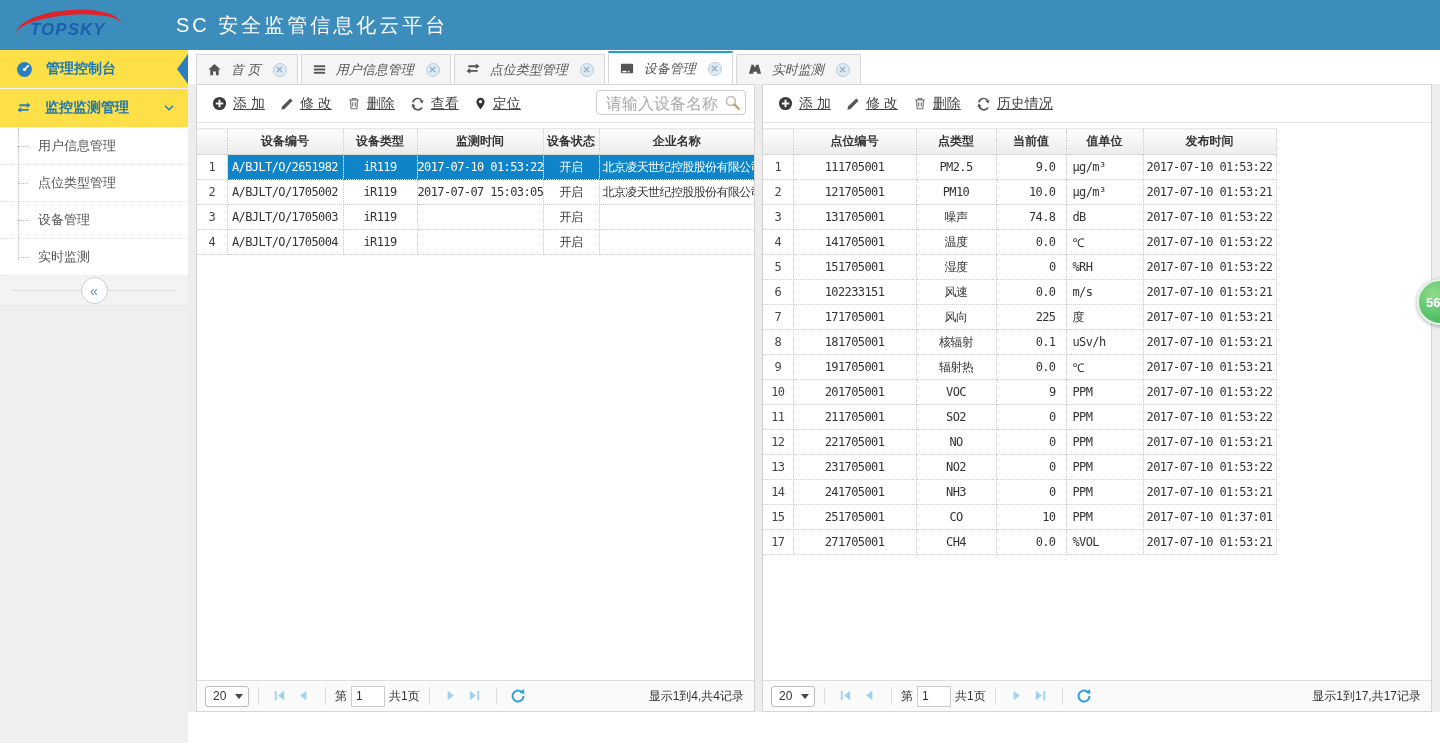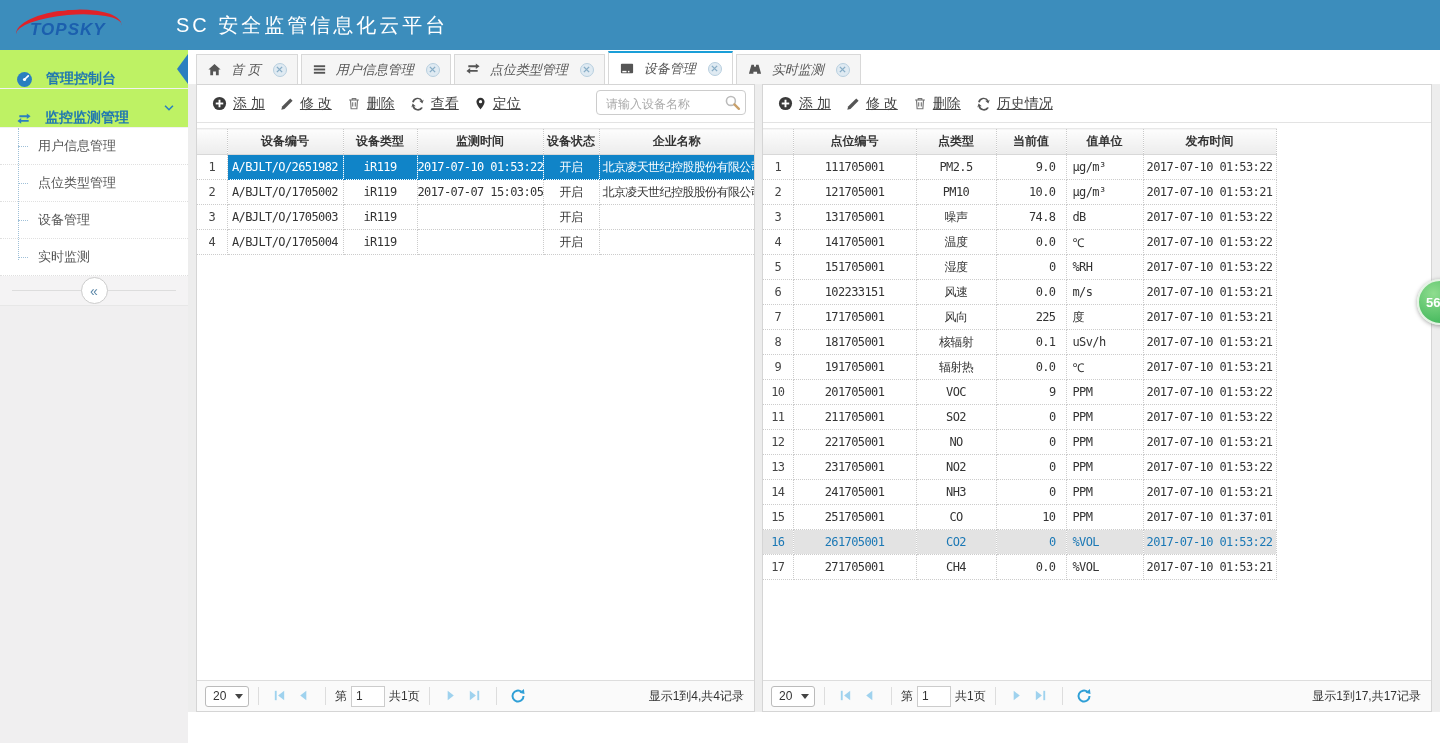--- a/index.html
+++ b/index.html
@@ -11,21 +11,21 @@
   .logo-arc{position:absolute;left:2px;top:7px;width:106px;height:34px;border-top:5px solid #e02228;border-radius:50%;transform:rotate(-5deg);}
   .logo-text{position:absolute;left:16px;top:17px;font-style:italic;font-weight:bold;font-size:17px;color:#1b5fae;letter-spacing:1px;}
   .app-title{position:absolute;left:176px;top:12px;font-size:20px;color:#fff;letter-spacing:3px;}
   .user-box{position:absolute;top:0;right:18px;width:150px;height:46px;background:#4d9dc8;display:flex;align-items:center;cursor:pointer;}
   .avatar{width:36px;height:36px;border-radius:50%;margin-left:8px;flex:none;}
   .welcome{color:#fff;font-size:12px;margin-left:10px;line-height:16px;}
   .user-caret{width:0;height:0;border-left:6px solid transparent;border-right:6px solid transparent;border-top:7px solid #fff;margin-left:12px;}
   
   .sidebar{position:absolute;left:0;top:50px;width:188px;bottom:0;background:#f0eff0;}
   .side-top{background:#fff;}
-  .side-item{height:38px;display:flex;align-items:flex-end;position:relative;border-bottom:1px solid #f1f1f1;cursor:pointer;background:#bef264;}
+  .side-item{height:38px;display:flex;align-items:center;position:relative;border-bottom:1px solid #f1f1f1;cursor:pointer;background:#fde047;}
   .side-item .ic{margin-left:16px;display:flex;}
   .side-item .slbl{margin-left:13px;font-size:14px;font-weight:bold;color:#2179b0;}
   .side-tri{position:absolute;right:0;top:4px;width:0;height:0;border-right:11px solid #2a7fc0;border-top:15px solid transparent;border-bottom:15px solid transparent;}
   .side-chev{position:absolute;right:12px;top:12px;}
   .side-sub{position:relative;background:#fff;}
   .side-sub:before{content:'';position:absolute;left:18px;top:0;bottom:16px;border-left:1px dotted #9fc0d8;}
   .sub-item{height:36px;display:flex;align-items:center;border-bottom:1px dotted #e0e0e0;color:#555;font-size:13px;cursor:pointer;}
   .sub-item:before{content:'';width:10px;border-top:1px dotted #9fc0d8;margin-left:18px;margin-right:10px;}
   .collapse-bar{height:29px;background:#f4f3f4;display:flex;align-items:center;justify-content:center;position:relative;border-bottom:1px solid #e7e7e7;cursor:pointer;}
   .collapse-line{position:absolute;left:12px;right:12px;top:14px;height:1px;background:#ddd;}
@@ -39,21 +39,21 @@
   .tab-close{width:14px;height:14px;border-radius:50%;background:#dfeaf2;border:1px solid #b8cfdf;display:flex;align-items:center;justify-content:center;margin-left:12px;box-sizing:border-box;}
   
   .panels{position:absolute;top:34px;left:0;right:0;height:628px;background:#ededed;display:flex;padding:0 8px;box-sizing:border-box;}
   .panel{background:#fff;border:1px solid #d5d5d5;position:relative;box-sizing:border-box;height:628px;}
   .panel.lp{width:559px;margin-right:7px;flex:none;}
   .panel.rp{flex:1;}
   .toolbar{height:37px;border-bottom:1px solid #e3e3e3;display:flex;align-items:center;position:relative;}
   .tool-btn{display:flex;align-items:center;margin-left:15px;background:none;border:none;font-size:14px;color:#444;cursor:pointer;padding:0;font-family:inherit;text-decoration:underline;}
   .tool-btn .ic{margin-right:6px;display:flex;}
   .search-box{position:absolute;right:8px;top:5px;width:150px;height:25px;border:1px solid #ccc;border-radius:4px;background:#fff;box-sizing:border-box;}
-  .search-box input{border:none;outline:none;width:118px;height:21px;margin:1px 0 0 7px;font-size:12px;color:#555;background:transparent;font-family:inherit;}
+  .search-box input{border:none;outline:none;width:118px;height:21px;margin:1px 0 0 7px;font-size:16px;color:#555;background:transparent;font-family:inherit;}
   .search-box input::placeholder{color:#aaa;}
   .search-ic{position:absolute;right:4px;top:3px;}
   
   table{border-collapse:collapse;table-layout:fixed;margin-top:5px;}
   .ltable{width:557px;}
   .rtable{width:513px;}
   th{height:25px;font-size:12px;color:#333;font-weight:bold;background:linear-gradient(#fdfdfd,#ececec);border-top:1px solid #e8e8e8;border-bottom:1px solid #d8d8d8;border-right:1px dotted #c9c9c9;padding:0;white-space:nowrap;overflow:hidden;}
   td{height:24px;font-size:12px;color:#333;border-bottom:1px dotted #ccc;border-right:1px dotted #ccc;font-family:"DejaVu Sans Mono","Liberation Mono",monospace;letter-spacing:-0.6px;white-space:nowrap;overflow:hidden;padding:0;text-align:center;}
   .ltable tr>*:last-child{border-right:none;}
   .c-num{text-align:center;color:#444;}
@@ -549,28 +549,20 @@
                 <td class="c-time2">2017-07-10 01:53:21</td>
               </tr>
               <tr class="row">
                 <td class="c-num">15</td>
                 <td class="c-pid">251705001</td>
                 <td class="c-ptype">CO</td>
                 <td class="c-val">10</td>
                 <td class="c-unit">PPM</td>
                 <td class="c-time2">2017-07-10 01:37:01</td>
               </tr>
-              <tr class="row hl">
-                <td class="c-num">16</td>
-                <td class="c-pid">261705001</td>
-                <td class="c-ptype">CO2</td>
-                <td class="c-val">0</td>
-                <td class="c-unit">%VOL</td>
-                <td class="c-time2">2017-07-10 01:53:22</td>
-              </tr>
               <tr class="row">
                 <td class="c-num">17</td>
                 <td class="c-pid">271705001</td>
                 <td class="c-ptype">CH4</td>
                 <td class="c-val">0.0</td>
                 <td class="c-unit">%VOL</td>
                 <td class="c-time2">2017-07-10 01:53:21</td>
               </tr>
             </tbody>
           </table>

